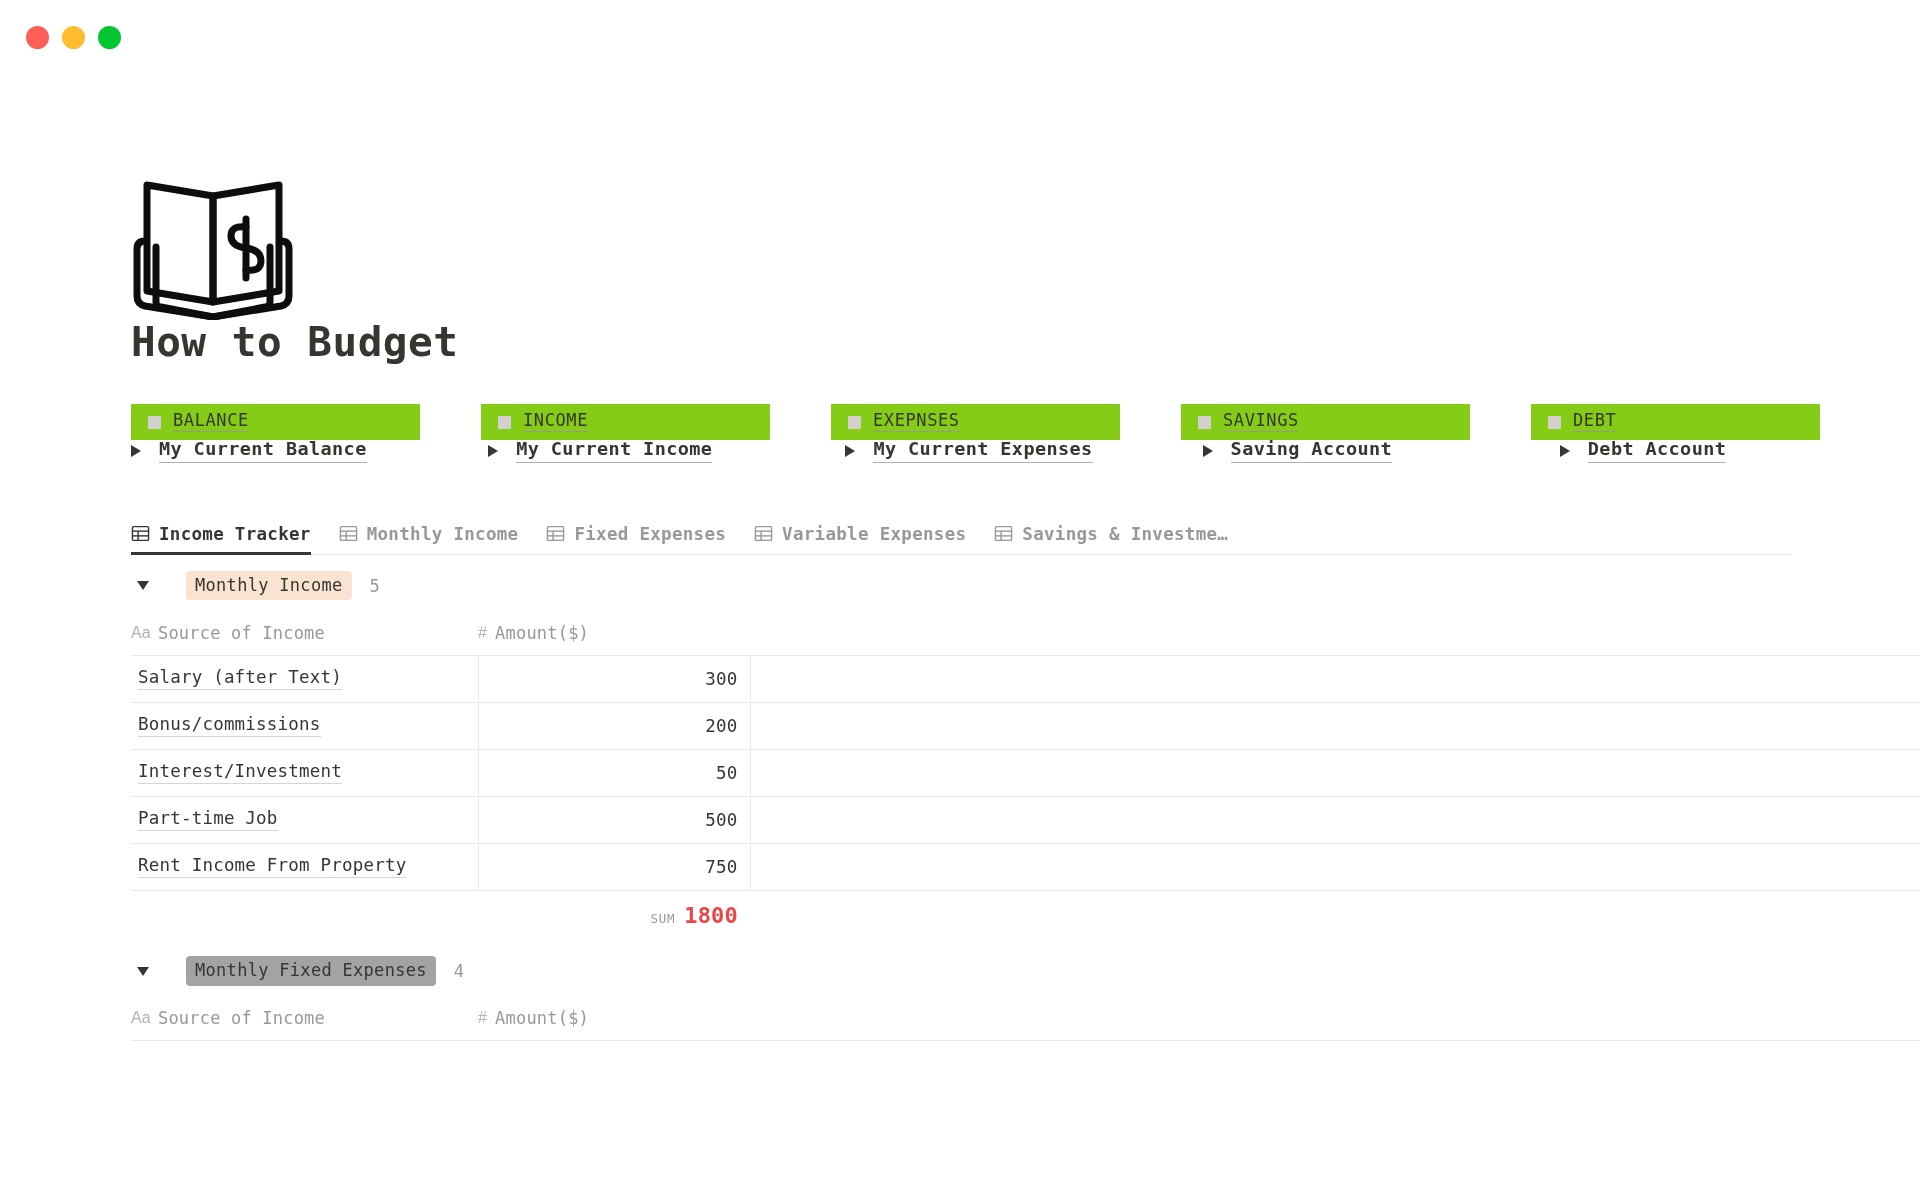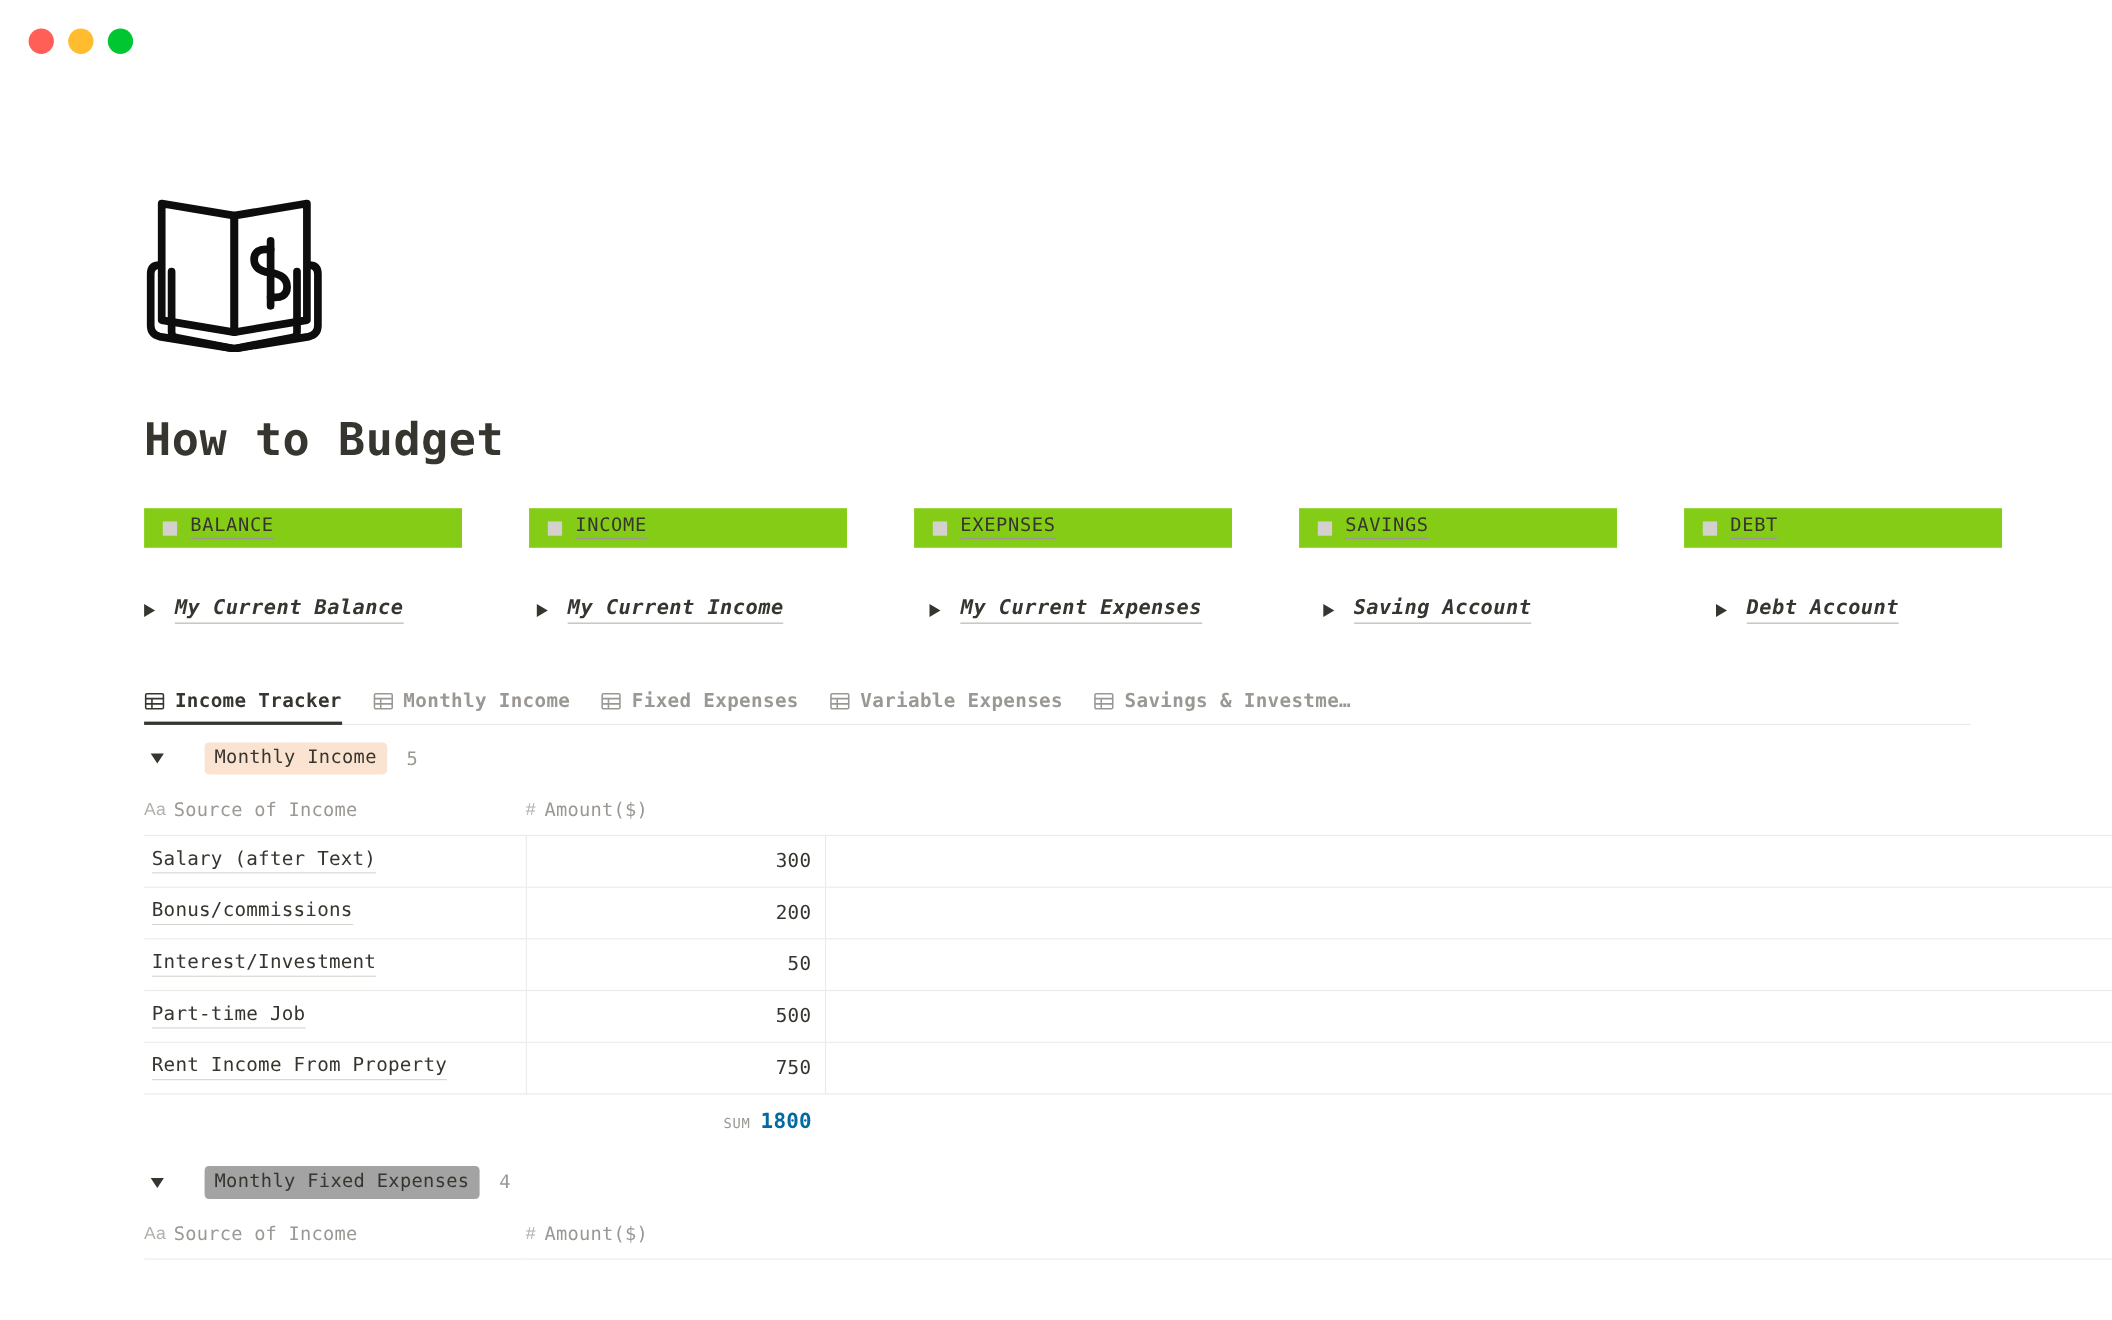--- a/index.html
+++ b/index.html
@@ -52,21 +52,20 @@
   
   .page-icon {
     margin-top: 104px;
     width: 165px;
     height: 142px;
   }
   .page-icon svg { display: block; width: 165px; height: 142px; }
 
   
   .page-title {
-    margin-top: 58px;
     font-size: 41px;
     font-weight: 700;
     letter-spacing: 0.5px;
     color: #37352f;
     line-height: 1.1;
   }
 
   
   .nav-row {
     margin-top: 39px;
@@ -96,25 +95,23 @@
     font-size: 17px;
     letter-spacing: 0.6px;
     color: #37352f;
     border-bottom: 1.4px solid #9b9894;
     padding-bottom: 2px;
     line-height: 1;
   }
 
   
   .toggle-row {
-    margin-top: 46px;
     display: flex;
     gap: 97px;
     width: 1689px;
-    font-style: italic;
   }
   .toggle-item {
     flex: 1 1 0;
     display: flex;
     align-items: center;
     gap: 18px;
     cursor: pointer;
     user-select: none;
   }
   .toggle-tri {
@@ -260,23 +257,23 @@
     padding-right: 12px;
   }
   .sum-label {
     font-size: 12.5px;
     color: #9b9894;
     letter-spacing: 0.7px;
     margin-right: 9px;
     text-align: right;
   }
   .sum-value {
-    font-size: 19px;
+    font-size: 22px;
     font-weight: 700;
-    color: #0369a1;
+    color: #ef4444;
   }
 </style>
 </head>
 <body>
 
 <div class="titlebar">
   <span class="dot dot-close"></span>
   <span class="dot dot-minimize"></span>
   <span class="dot dot-zoom"></span>
 </div>

